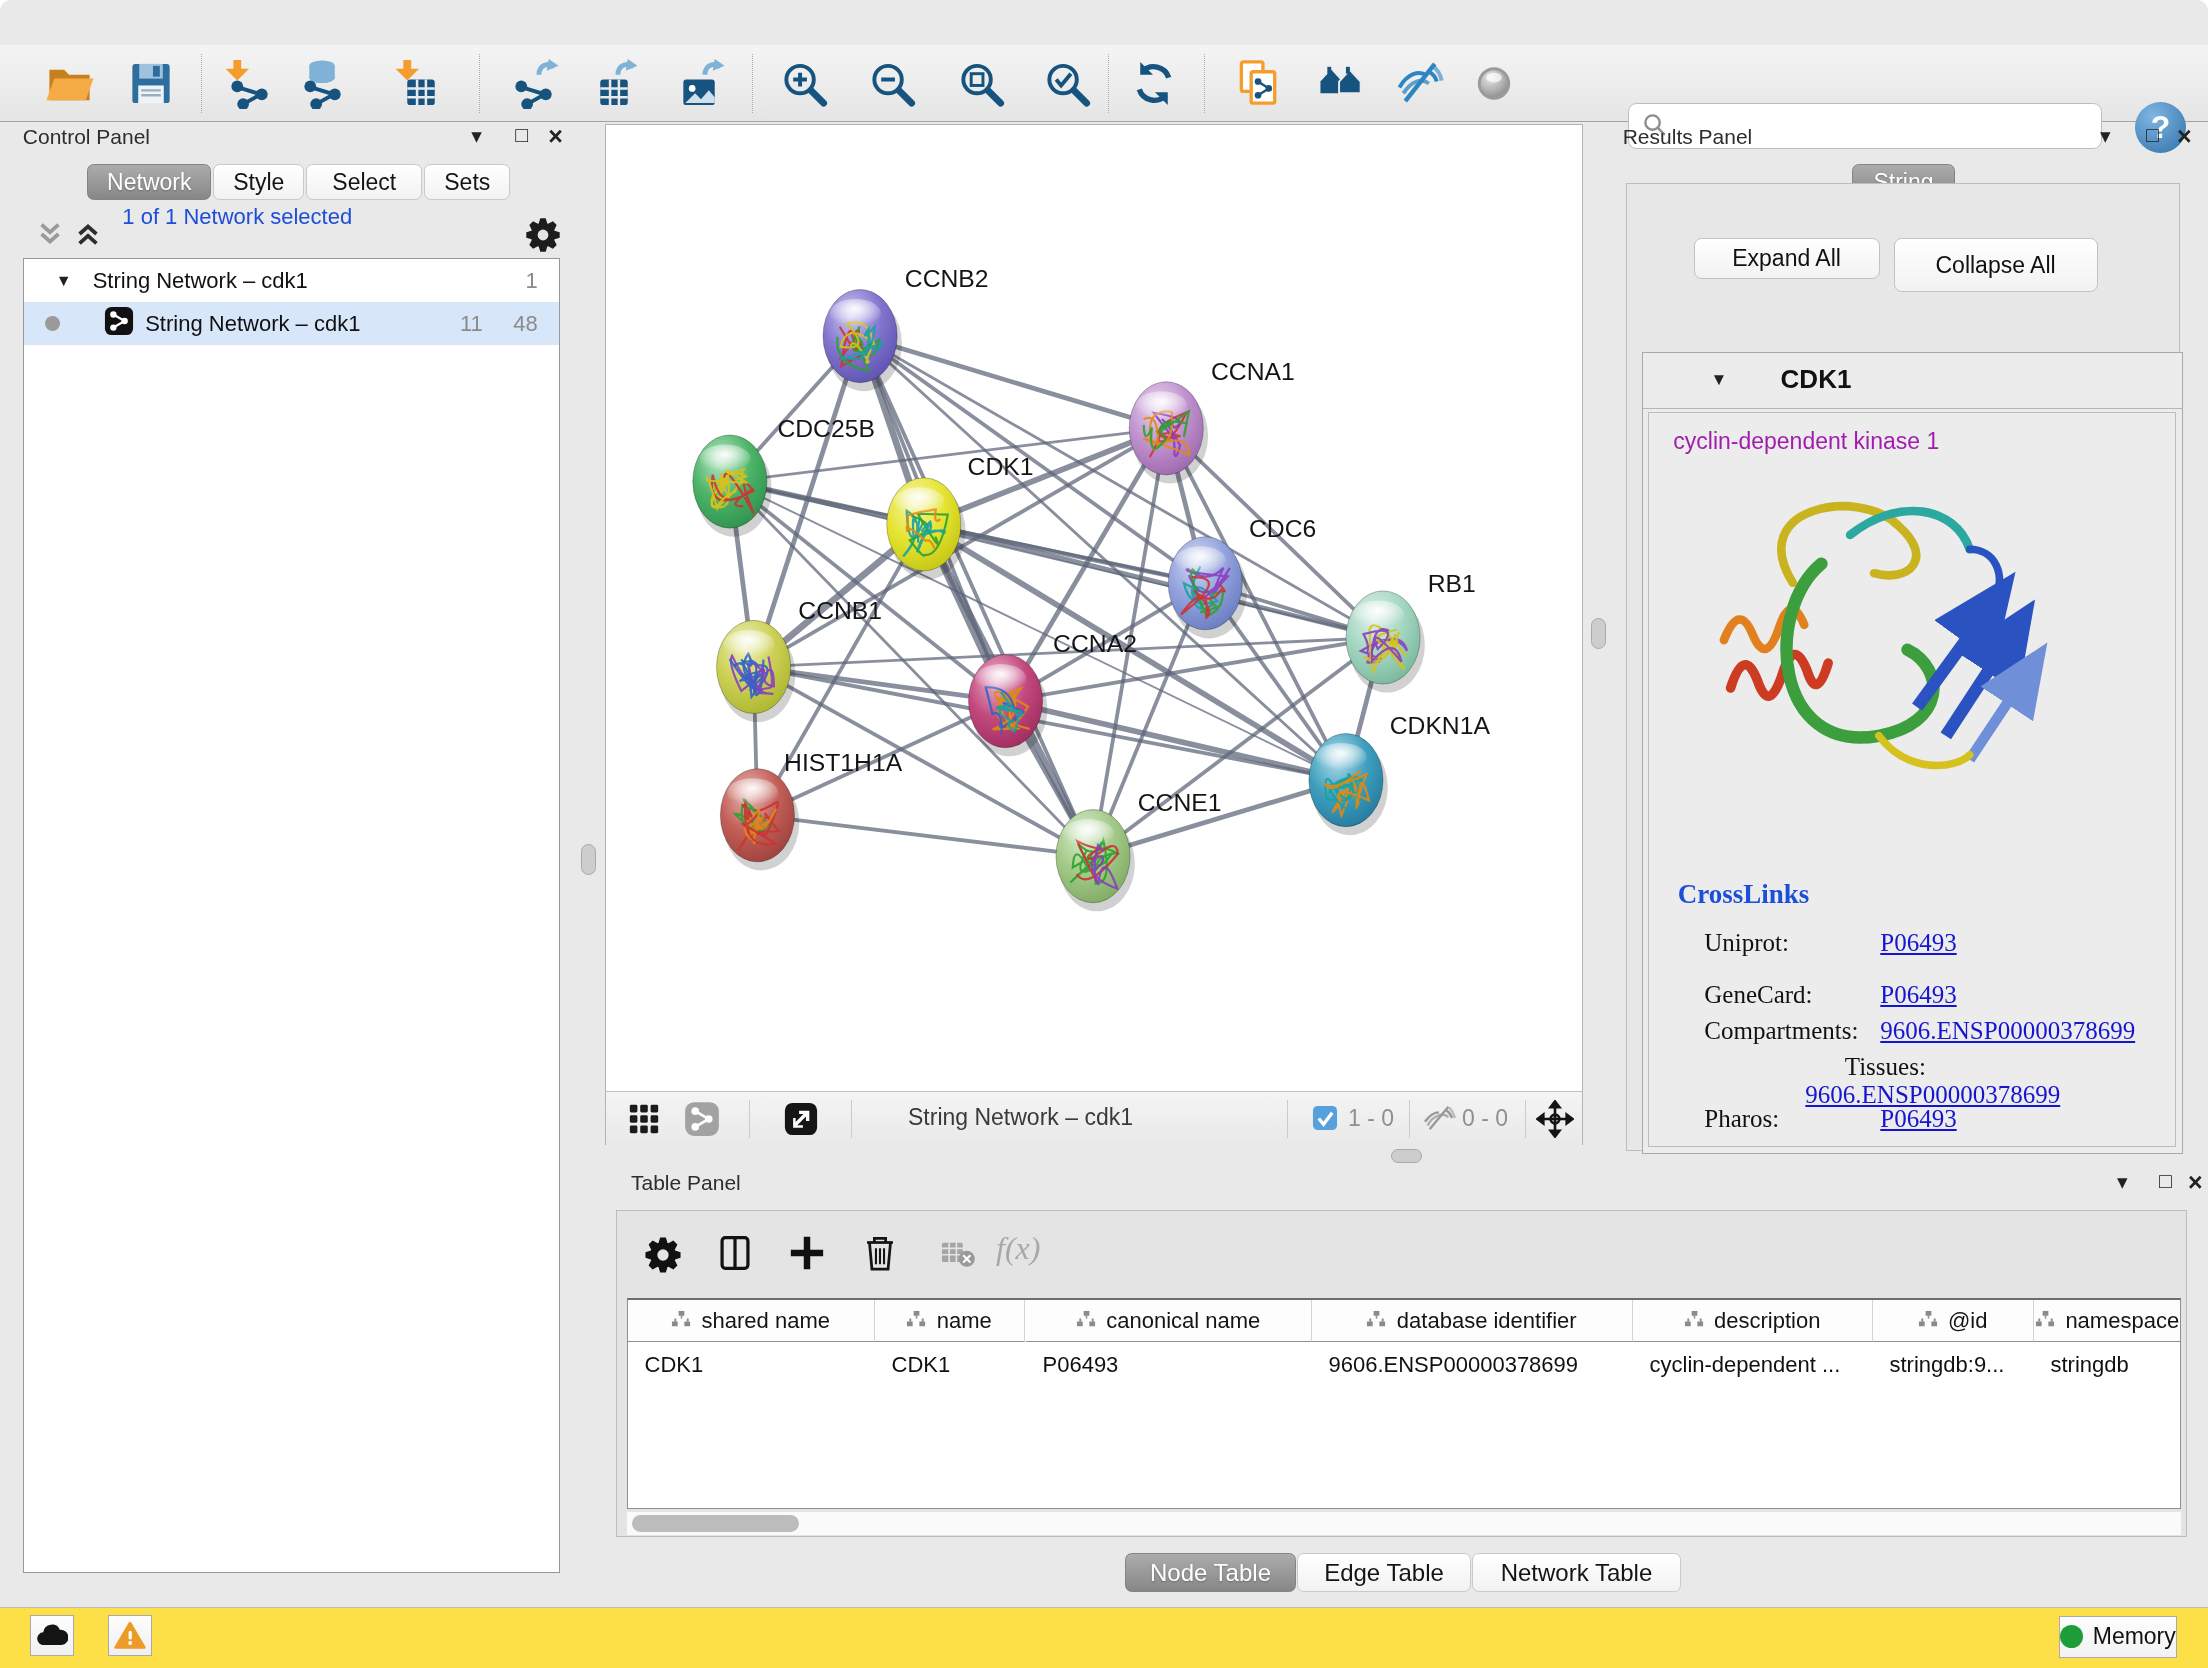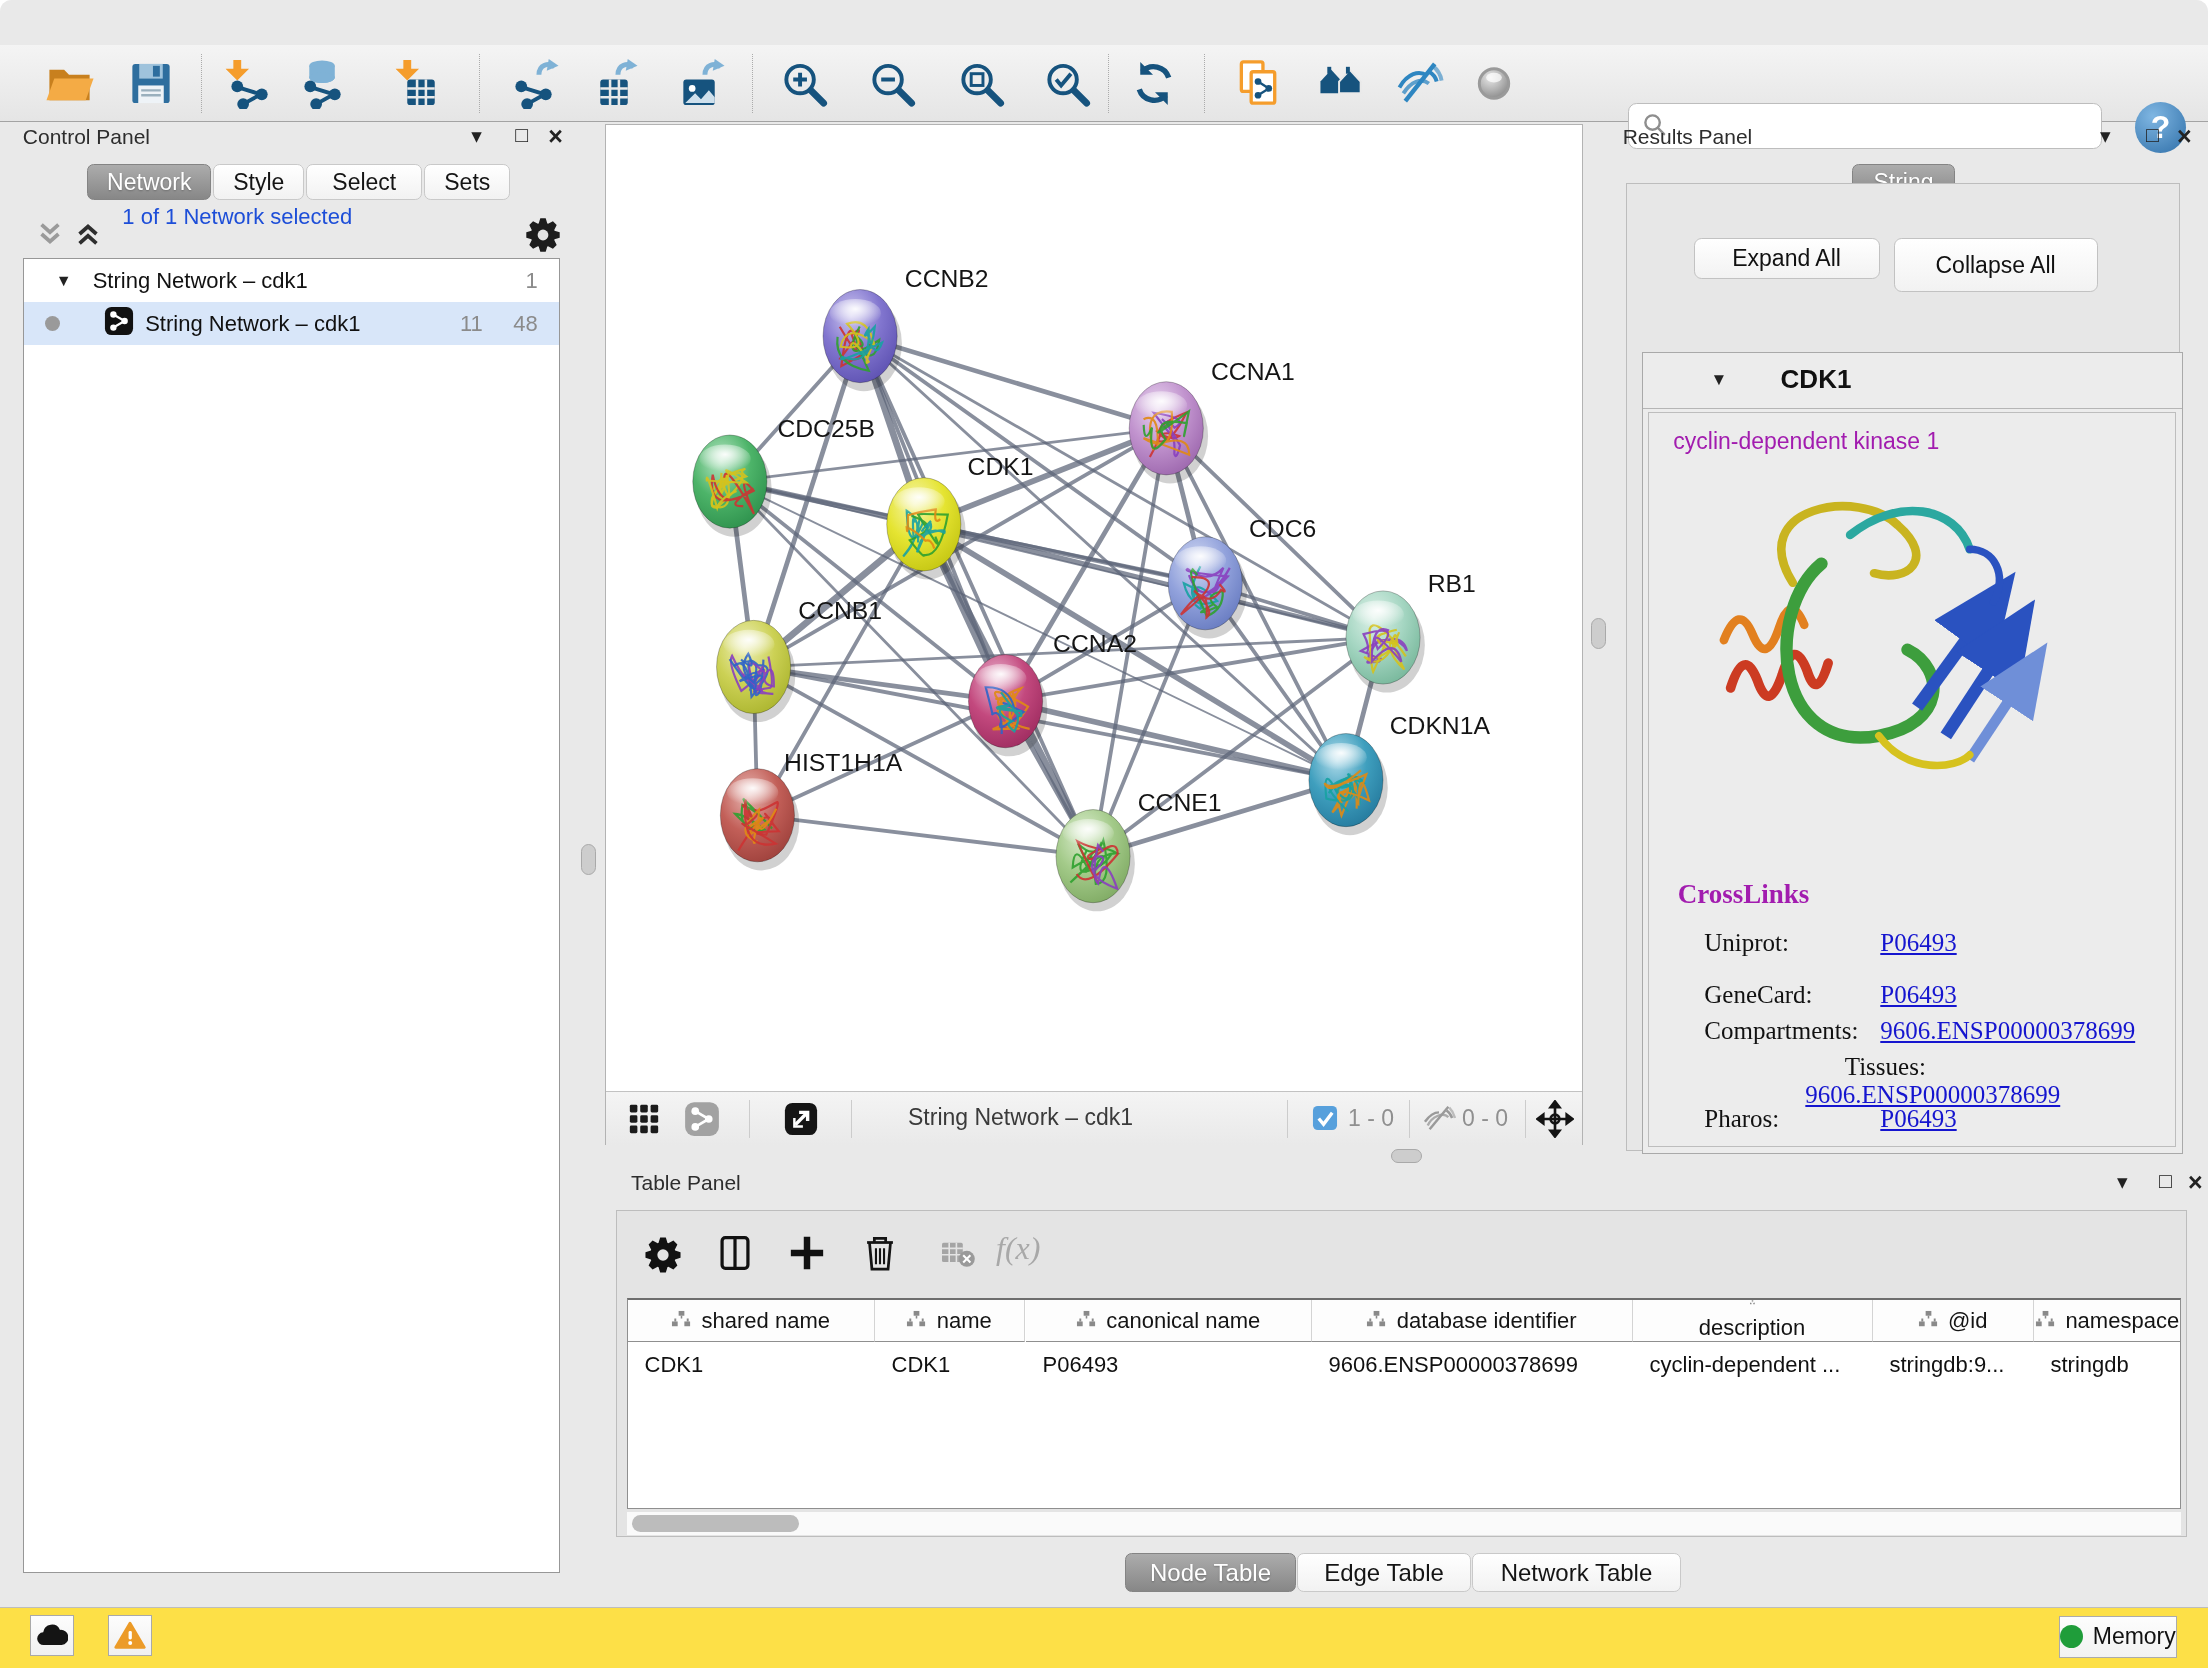--- a/index.html
+++ b/index.html
@@ -725,21 +725,21 @@
             <path d="M48 180 q16-40 30-6 q14 34 28-8 q12-36 26-2" fill="none" stroke="#e2801f" stroke-width="9" stroke-linecap="round"></path>
             <path d="M120 120 C70 40 190 20 230 60 C270 95 240 120 205 110" fill="none" stroke="#c9b420" stroke-width="9" stroke-linecap="round"></path>
             <path d="M150 100 C90 150 100 300 210 280 C280 268 280 210 240 190" fill="none" stroke="#3d9e3d" stroke-width="13" stroke-linecap="round"></path>
             <path d="M180 70 C230 30 290 40 305 85" fill="none" stroke="#2ba8a0" stroke-width="9" stroke-linecap="round"></path>
             <path d="M250 250 L330 140" stroke="#2a52c0" stroke-width="13" marker-end="url(#arrB)" fill="none"></path>
             <path d="M280 280 L352 170" stroke="#2a52c0" stroke-width="13" marker-end="url(#arrB)" fill="none"></path>
             <path d="M305 305 L368 210" stroke="#6f8fd8" stroke-width="11" marker-end="url(#arrB2)" fill="none"></path>
             <path d="M210 280 C240 320 290 315 305 300" fill="none" stroke="#d6c21f" stroke-width="8" stroke-linecap="round"></path>
             <path d="M330 140 C345 110 330 85 305 85" fill="none" stroke="#2a52c0" stroke-width="8" stroke-linecap="round"></path>
           </svg>
-          <span class="abs" style="left:28.5px;top:466px;font-family:'Liberation Serif',serif;font-size:27px;font-weight:bold;color:#a21caf">CrossLinks</span>
+          <span class="abs" style="left:28.5px;top:466px;font-family:'Liberation Serif',serif;font-size:27px;font-weight:bold;color:#1d4ed8">CrossLinks</span>
           <div id="crosslink-rows" class="abs" style="left:55px;top:508px;width:457px">
               <div style="display: flex; height: 44px; align-items: center;">
                 <span class="serif-label" style="width: 176px;">Uniprot:</span>
                 <a class="link" href="#">P06493</a>
               </div>
               <div style="display: flex; height: 44px; align-items: flex-end;">
                 <span class="serif-label" style="width: 176px;">GeneCard:</span>
                 <a class="link" href="#">P06493</a>
               </div>
               <div style="display: flex; height: 44px; align-items: center;">
@@ -844,21 +844,21 @@
             <svg width="21" height="21" viewBox="0 0 22 22">
               <g fill="#8a8a8a">
                 <rect x="8" y="1" width="6" height="5"></rect>
                 <rect x="1" y="12" width="6" height="5"></rect>
                 <rect x="14" y="12" width="6" height="5"></rect>
                 <path d="M10.2 6v3H3.5v3h2v-3h11v3h2v-3h-6.7V6z"></path>
               </g>
             </svg>
             <span>database identifier</span>
           </div>
-          <div class="th-cell" style="left: 1005px; width: 240px; flex-direction: column;">
+          <div class="th-cell" style="left: 1005px; width: 240px;">
             <svg width="21" height="21" viewBox="0 0 22 22">
               <g fill="#8a8a8a">
                 <rect x="8" y="1" width="6" height="5"></rect>
                 <rect x="1" y="12" width="6" height="5"></rect>
                 <rect x="14" y="12" width="6" height="5"></rect>
                 <path d="M10.2 6v3H3.5v3h2v-3h11v3h2v-3h-6.7V6z"></path>
               </g>
             </svg>
             <span>description</span>
           </div>

